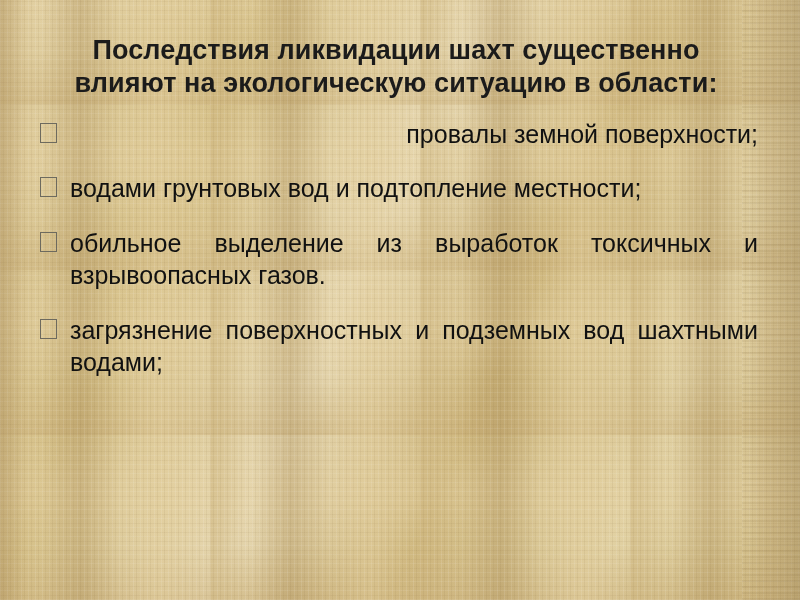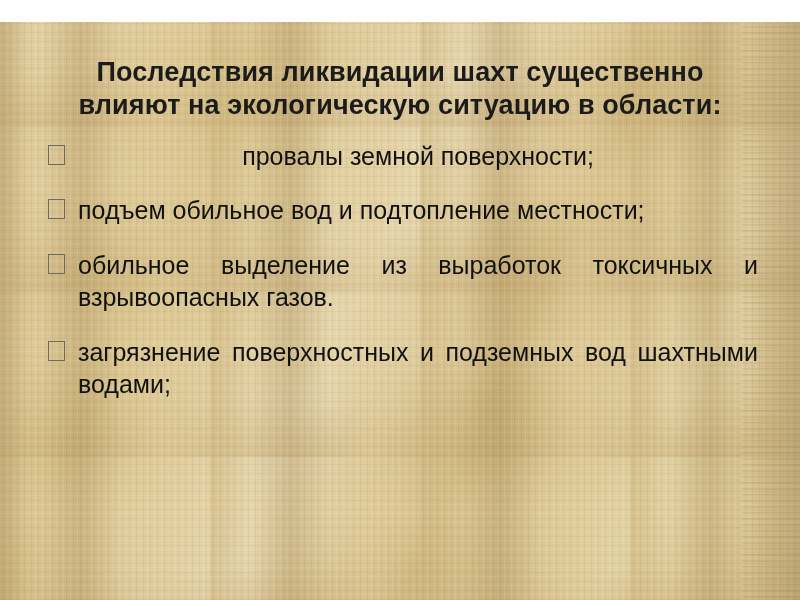--- a/index.html
+++ b/index.html
@@ -78,22 +78,21 @@
     left: 0;
     width: 26px;
     height: 600px;
     background: linear-gradient(270deg, rgba(150,120,70,0.00) 0%, rgba(150,120,70,0.16) 60%, rgba(140,110,62,0.22) 100%);
     pointer-events: none;
   }
 
   .content {
     position: relative;
     z-index: 2;
-    padding: 26px 26px 0 26px;
-    margin-top: 22px;
+    padding: 26px 26px 0 18px;
   }
 
   .title {
     text-align: center;
     font-weight: bold;
     font-size: 27px;
     line-height: 1.22;
     color: #1b1b1b;
     margin: 8px 30px 18px 30px;
     letter-spacing: 0.1px;
@@ -134,21 +133,21 @@
   .bullet-text {
     flex: 1 1 auto;
     font-size: 25px;
     line-height: 1.30;
     color: #111111;
     text-align: justify;
     text-justify: inter-word;
     hyphens: none;
   }
   .bullet-text.no-justify {
-    text-align: center;
+    text-align: right;
   }
 </style>
 </head>
 <body>
 
 <div class="slide">
   <div class="edge-band-left"></div>
   <div class="edge-band"></div>
 
   <div class="content">
@@ -157,21 +156,21 @@
 
     <ul class="bullets">
 
       <li class="bullet-item">
         <span class="bullet-marker"><span class="box"></span></span>
         <span class="bullet-text no-justify">провалы земной поверхности;</span>
       </li>
 
       <li class="bullet-item">
         <span class="bullet-marker"><span class="box"></span></span>
-        <span class="bullet-text">подъем обильное вод и подтопление местности;</span>
+        <span class="bullet-text">водами грунтовых вод и подтопление местности;</span>
       </li>
 
       <li class="bullet-item">
         <span class="bullet-marker"><span class="box"></span></span>
         <span class="bullet-text">обильное выделение из выработок токсичных и взрывоопасных газов.</span>
       </li>
 
       <li class="bullet-item">
         <span class="bullet-marker"><span class="box"></span></span>
         <span class="bullet-text">загрязнение поверхностных и подземных вод шахтными водами;</span>

